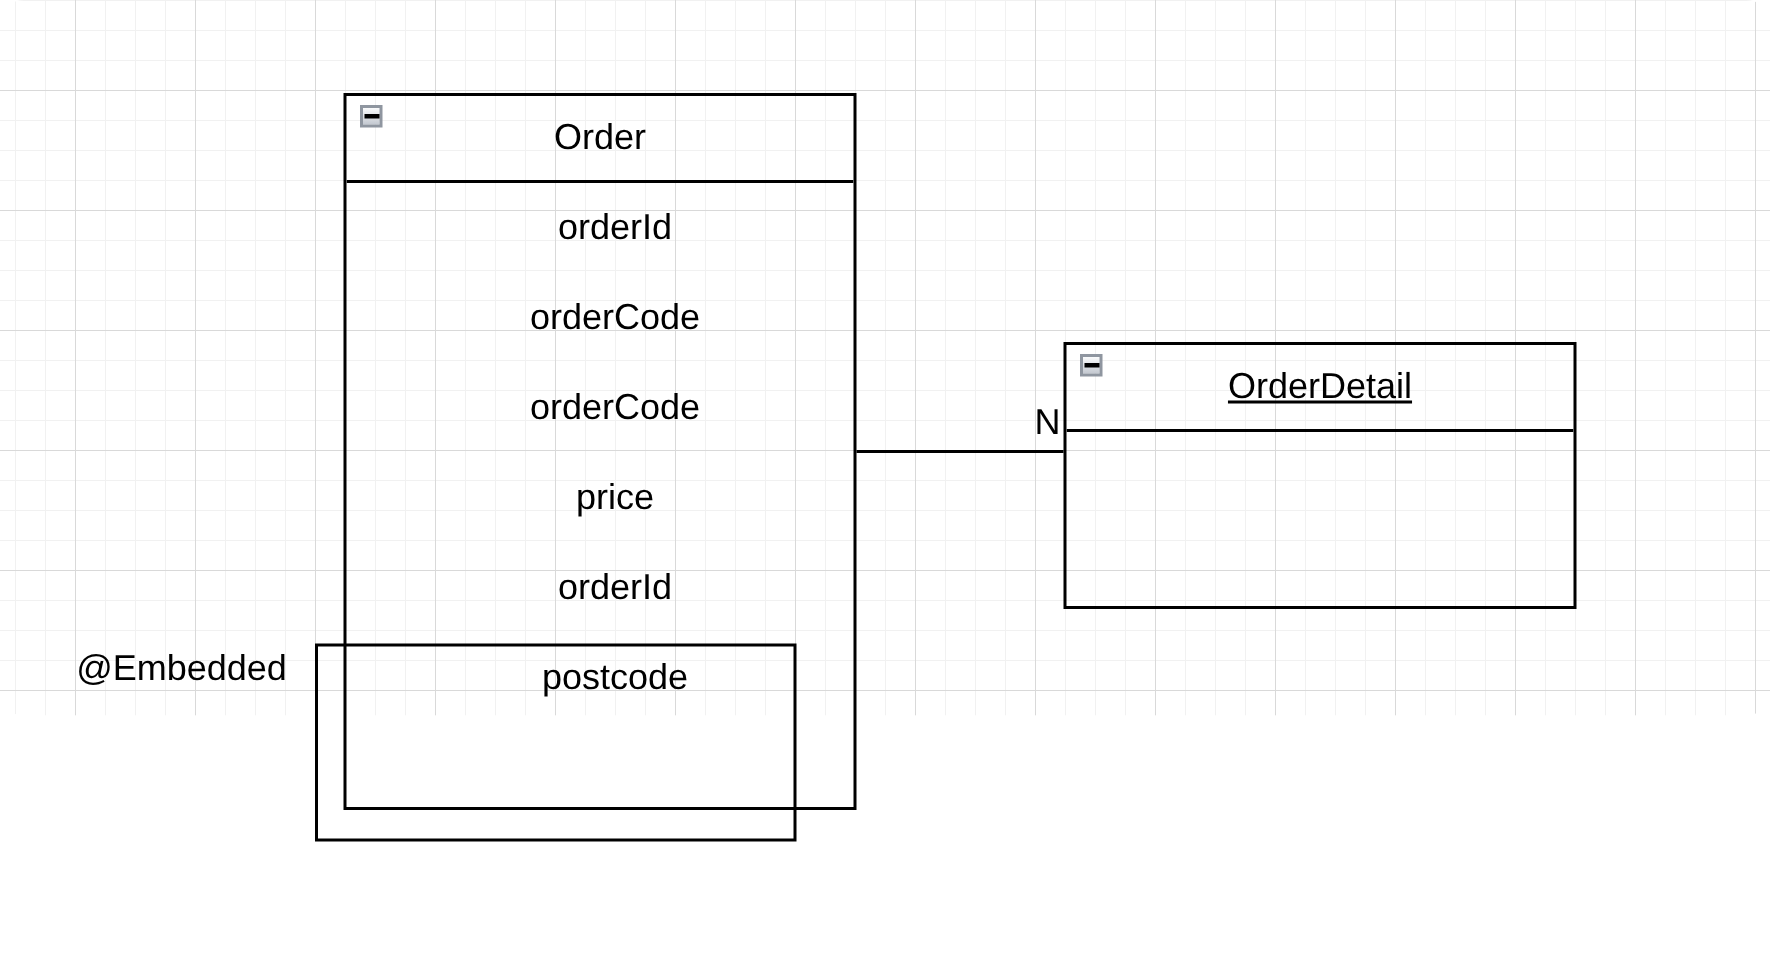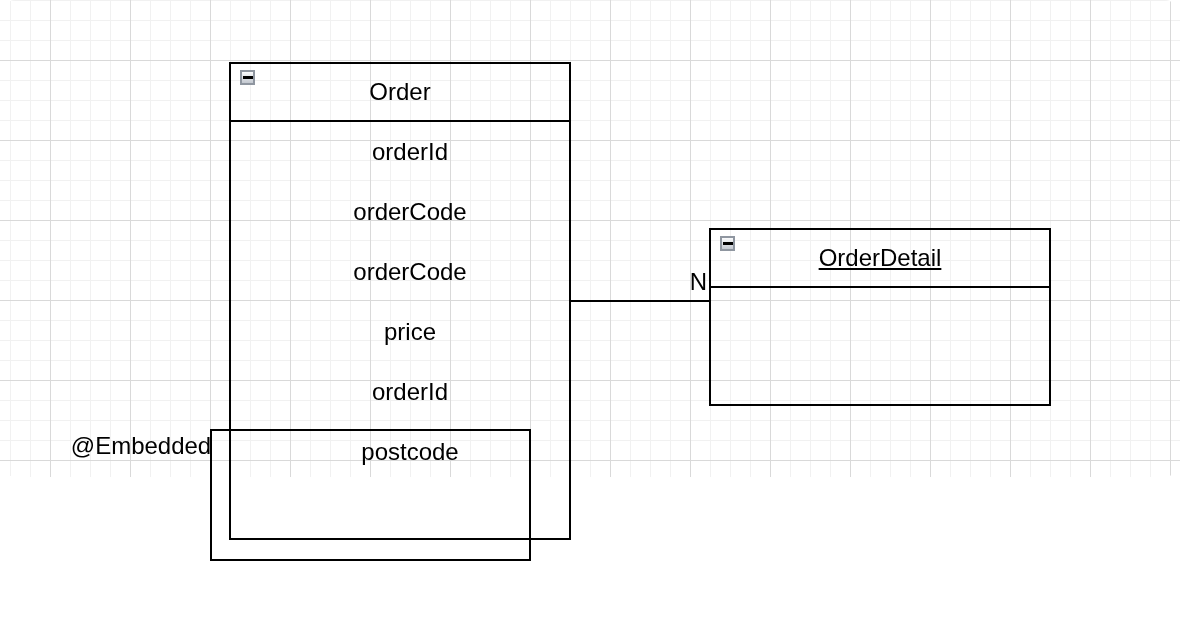--- a/index.html
+++ b/index.html
@@ -55,21 +55,21 @@
     position: absolute; left: 680px; top: 270px; width: 27px;
     font-size: 24px; line-height: 1; text-align: right;
   }
   .annotation-box {
     position: absolute; left: 210px; top: 429px;
     box-sizing: border-box; width: 321px; height: 132px;
     border: 2px solid #000; background: transparent;
   }
   .annotation-label {
     position: absolute; left: 30px; top: 431px; width: 182px;
-    font-size: 24px; line-height: 29px; text-align: center; padding-left: 20px;
+    font-size: 24px; line-height: 29px; text-align: center;
   }
 </style>
 </head>
 <body>
 
 <div class="canvas">
 
   <div class="entity" id="entity-order">
     <div class="entity-header">
       <div class="collapse">

